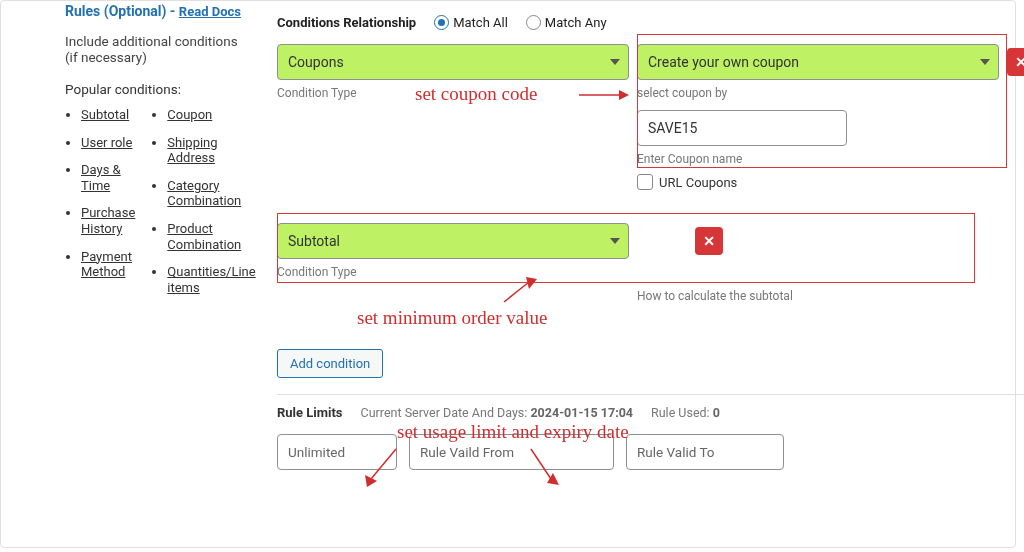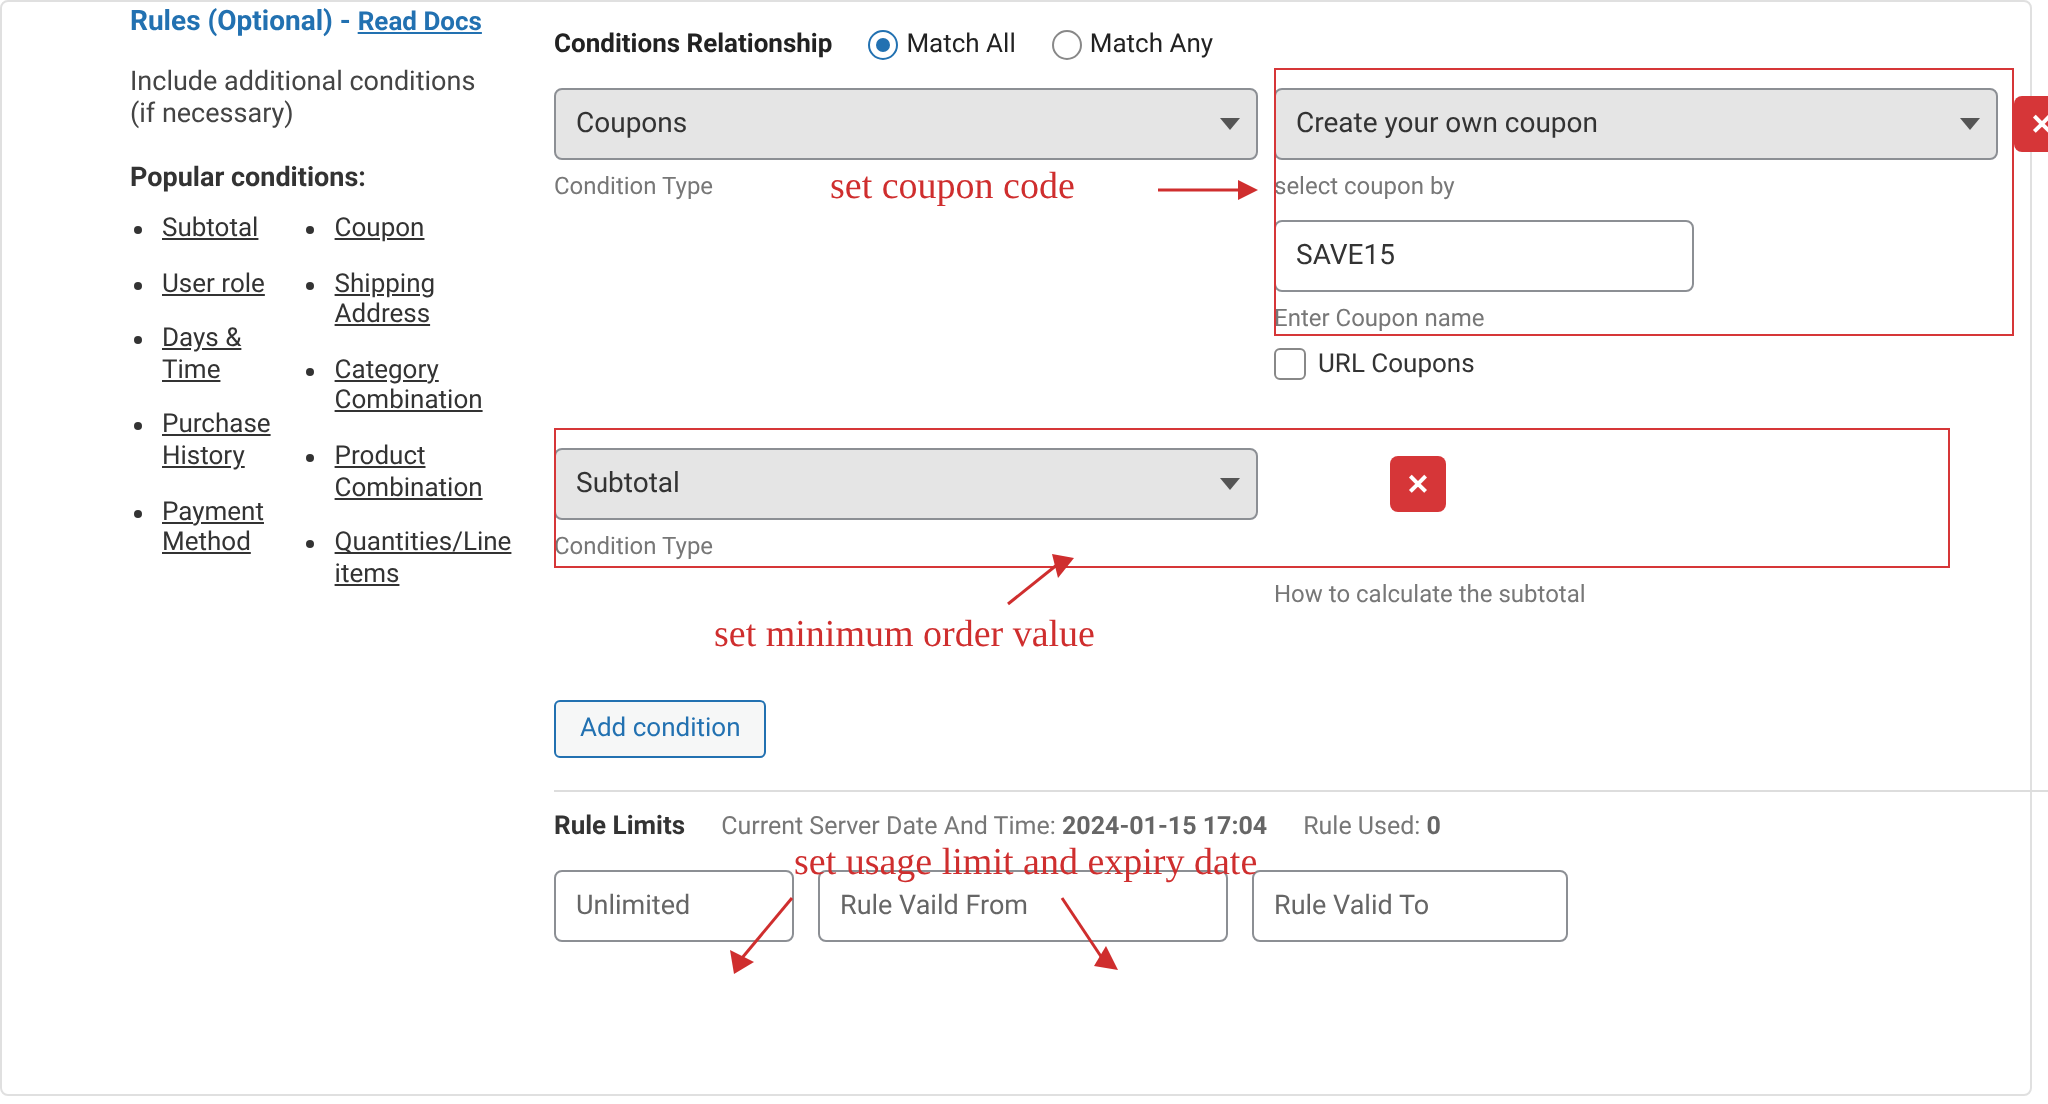--- a/index.html
+++ b/index.html
@@ -37,21 +37,21 @@
     text-decoration: underline;
     font-weight: 700;
     font-size: 13px;
   }
   .side-desc {
     margin-top: 14px;
     font-size: 13.5px;
     color: #444;
   }
   .pop-cond {
-    font-weight: 700;
+    font-weight: 400;
     margin-top: 16px;
     font-size: 13.5px;
     color: #333;
   }
   .pop-lists {
     display: flex;
     gap: 16px;
     margin-top: 10px;
   }
   .pop-lists ul { list-style: disc; padding-left: 16px; }
@@ -91,21 +91,21 @@
   .select {
     height: 36px;
     border: 1px solid #8c8f94;
     border-radius: 4px;
     padding: 0 30px 0 10px;
     font-size: 14px;
     color: #333;
     display: flex;
     align-items: center;
     position: relative;
-    background: #e5e5e5;
+    background: #bef264;
   }
   .select.small { font-size: 13px; }
   .chev {
     position: absolute;
     right: 8px;
     top: 50%;
     transform: translateY(-50%);
     width: 0; height: 0;
     border-left: 5px solid transparent;
     border-right: 5px solid transparent;
@@ -300,21 +300,21 @@
       <polygon points="4,26 6,38 16,32" fill="#cf2e2e"></polygon>
     </svg>
     <svg class="arrow" style="left:260px;top:448px" width="40" height="40">
       <line x1="10" y1="0" x2="30" y2="30" stroke="#cf2e2e" stroke-width="1.5"></line>
       <polygon points="26,34 38,36 32,24" fill="#cf2e2e"></polygon>
     </svg>
 
     <div class="divider"></div>
     <div class="limits-head">
       <strong>Rule Limits</strong>
-      <span><span>Current Server Date And Time:</span> <b style="color:#666">2024-01-15 17:04</b></span>
+      <span><span>Current Server Date And Days:</span> <b style="color:#666">2024-01-15 17:04</b></span>
       <span><span>Rule Used:</span> <b style="color:#666">0</b></span>
     </div>
     <div class="limits-row">
       <div class="input" style="width:120px">
           <span class="placeholder">Unlimited</span>
         </div>
       <div class="input" style="width:205px">
           <span class="placeholder">Rule Vaild From</span>
         </div>
       <div class="input" style="width:158px">

